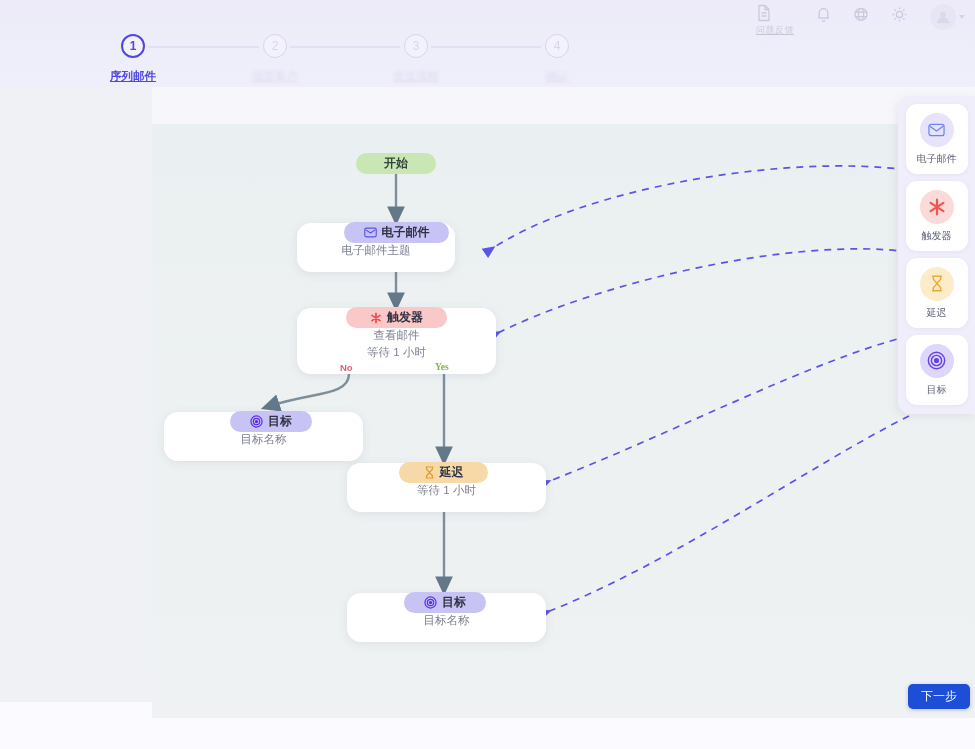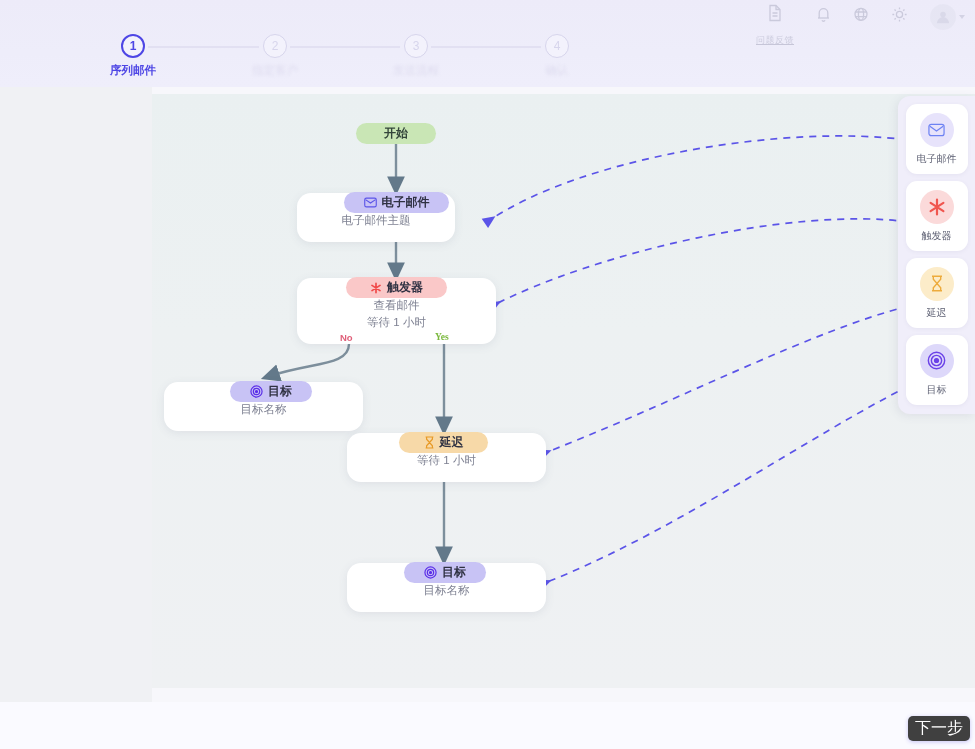--- a/index.html
+++ b/index.html
@@ -11,48 +11,48 @@
 
   
   .header{
     position:absolute;left:0;top:0;width:975px;height:87px;
     background:linear-gradient(180deg,#edebf9 0%,#eeedfa 60%,#efeefb 100%);
   }
   .header-icons{
     position:absolute;right:10px;top:4px;display:flex;align-items:flex-start;gap:22px;
     opacity:.30;
   }
-  .hicon{display:flex;flex-direction:column;align-items:center;gap:12px;color:#6d6f8c;text-decoration:underline;}
+  .hicon{display:flex;flex-direction:column;gap:2px;color:#6d6f8c;text-decoration:underline;}
   .hicon svg{display:block;}
   .hicon-label{font-size:9px;color:#7b7d99;letter-spacing:.5px;}
   .avatar-wrap{display:flex;align-items:center;gap:3px;}
   .avatar{
     width:26px;height:26px;border-radius:50%;
     background:#d9dae8;display:flex;align-items:center;justify-content:center;
   }
   .caret{width:0;height:0;border-left:3px solid transparent;border-right:3px solid transparent;border-top:4px solid #9a9cb5;}
 
   
   .stepper{position:absolute;left:0;top:34px;width:700px;height:52px;}
   .step{position:absolute;top:0;width:120px;text-align:center;}
   .step-circle{
     width:24px;height:24px;border-radius:50%;box-sizing:border-box;
     margin:0 auto;display:flex;align-items:center;justify-content:center;
     font-size:12px;background:#f3f2fc;
   }
   .step.active .step-circle{border:2px solid #4e46e5;color:#4e46e5;font-weight:600;background:#f3f2fc;}
   .step.idle .step-circle{border:1.5px solid #d7d5ec;color:#d7d5ec;}
-  .step-label{margin-top:5px;font-size:11.5px;}
+  .step-label{margin-top:11px;font-size:11.5px;text-decoration:underline;}
   .step.active .step-label{color:#4e46e5;font-weight:600;}
   .step.idle .step-label{color:#dedcef;filter:blur(1.4px);}
   .step-line{position:absolute;top:12px;height:1.5px;background:#e2e0f2;}
 
   
   .canvas{
-    position:absolute;left:152px;top:94px;width:823px;height:594px;
+    position:absolute;left:152px;top:124px;width:823px;height:594px;
     background:linear-gradient(180deg,#eaf0f1 0%,#edf1f2 40%,#eff1f3 100%);
   }
   .page-bg-left{position:absolute;left:0;top:87px;width:152px;height:662px;background:#f0f1f4;}
   .footer-bg{position:absolute;left:0;top:702px;width:975px;height:47px;background:#fafaff;}
   .pill{
     position:absolute;z-index:3;border-radius:14px;height:21px;
     display:flex;align-items:center;justify-content:center;gap:5px;
     font-size:12px;font-weight:700;color:#2f3142;padding:0 12px;box-sizing:border-box;
   }
   .card{
@@ -85,22 +85,22 @@
   }
   .pal-ico{width:34px;height:34px;border-radius:50%;display:flex;align-items:center;justify-content:center;}
   .pal-ico.email{background:#e7e3fb;}
   .pal-ico.trigger{background:#fbdada;}
   .pal-ico.delay{background:#fcecc9;}
   .pal-ico.goal{background:#ddd8fa;}
   .pal-label{font-size:10px;color:#5c5f72;}
 
   
   .next-btn{
-    position:absolute;left:908px;top:716px;width:62px;height:25px;
-    background:#404040;border-radius:5px;color:#fff;font-size:16px;
+    position:absolute;left:908px;top:684px;width:62px;height:25px;
+    background:#1d4ed8;border-radius:5px;color:#fff;font-size:12px;
     display:flex;align-items:center;justify-content:center;cursor:pointer;
     box-shadow:0 1px 4px rgba(80,70,220,.3);
   }
 
   svg.flow{position:absolute;left:0;top:0;width:823px;height:594px;pointer-events:none;}
 </style>
 </head>
 <body>
 
 <div class="page-bg-left"></div>

